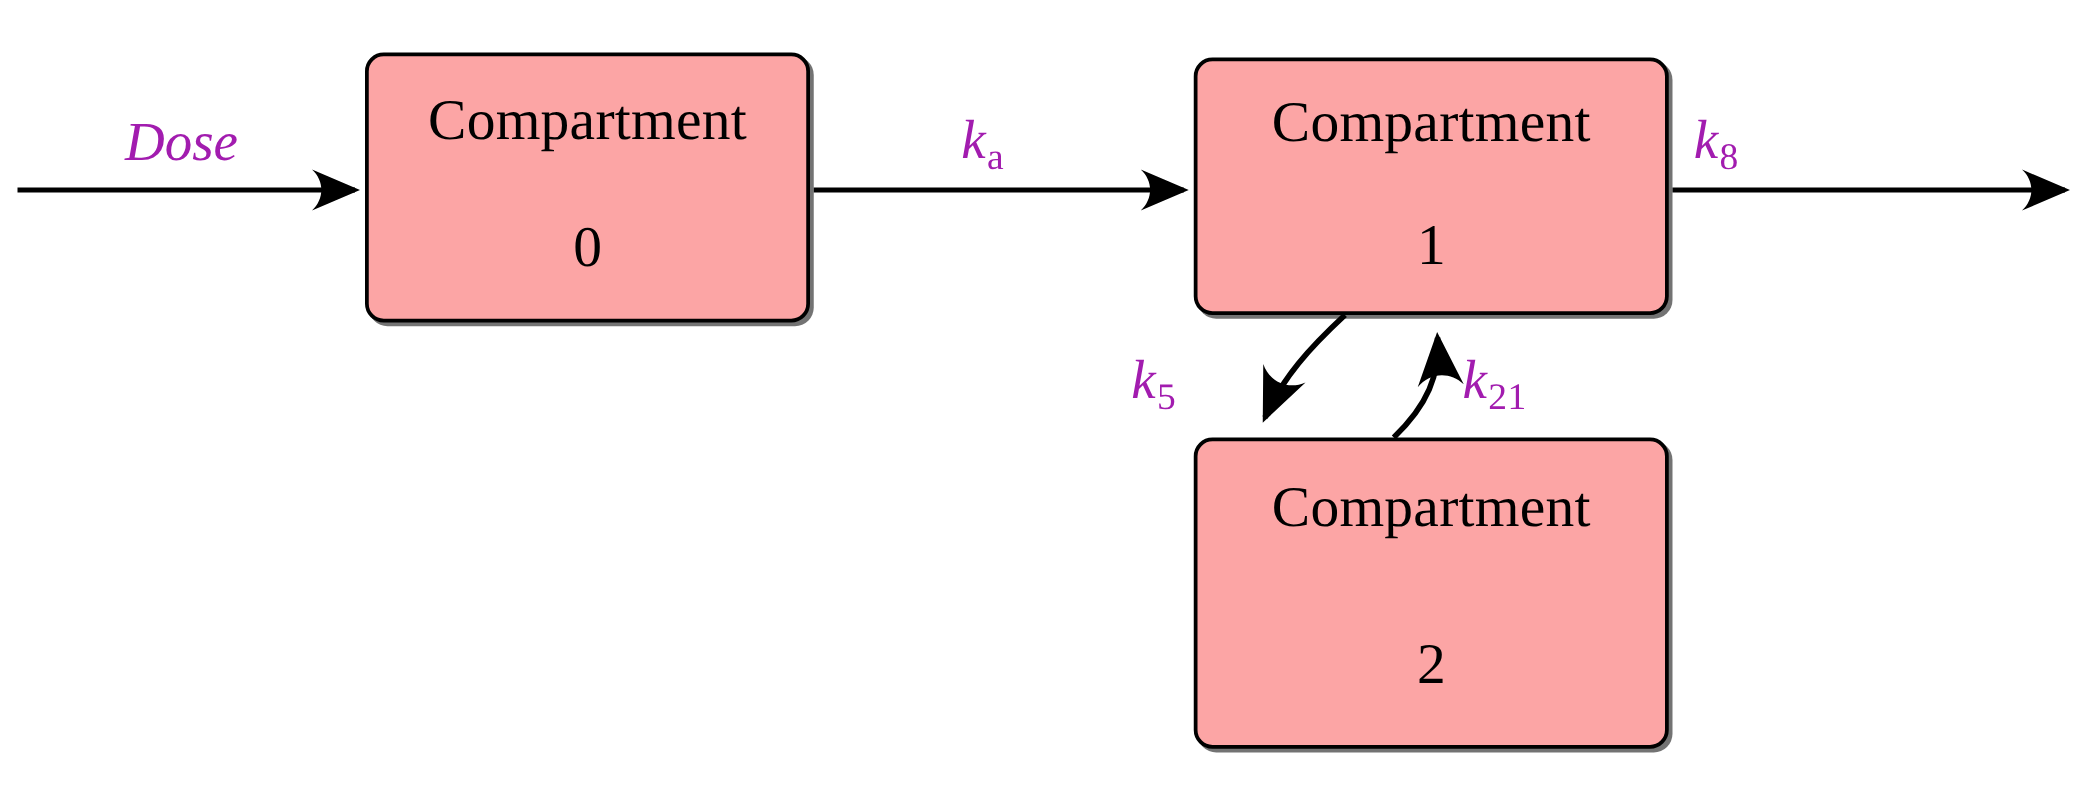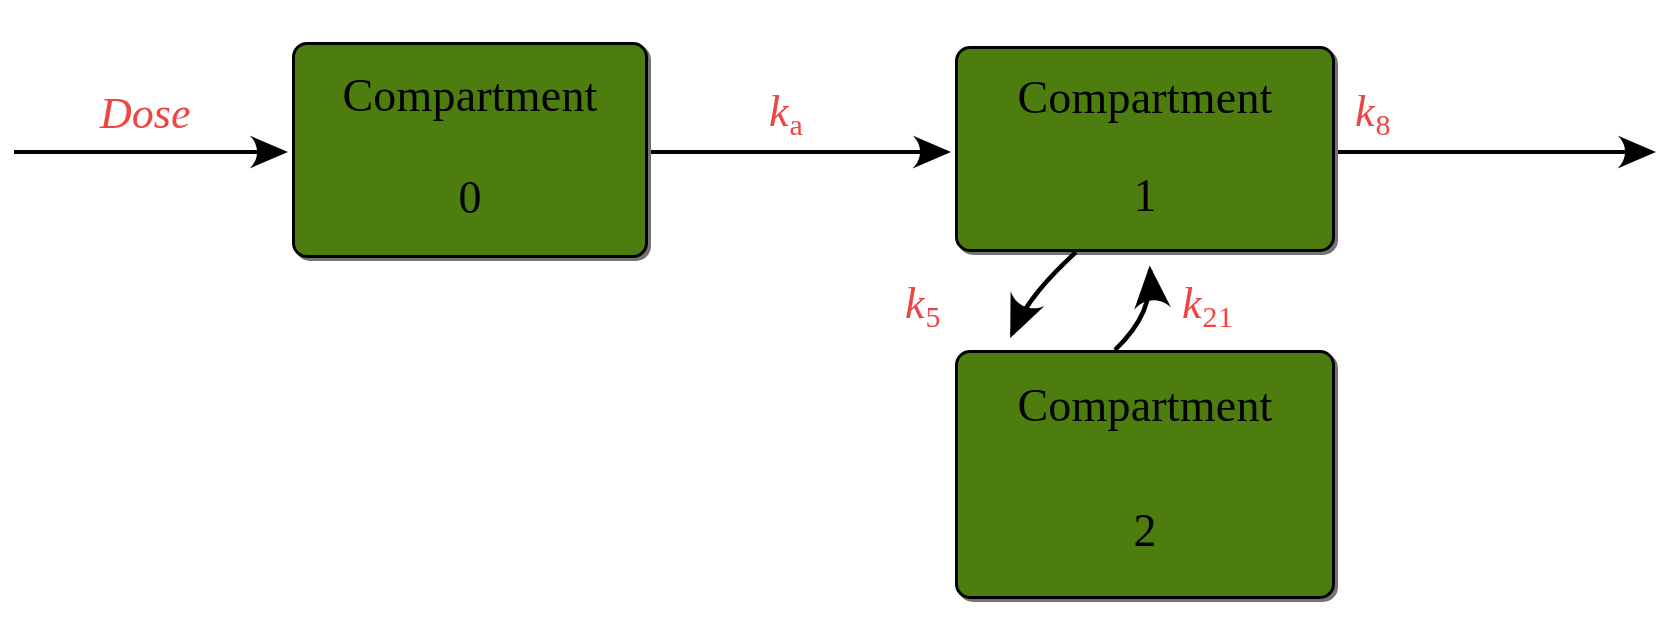--- a/index.html
+++ b/index.html
@@ -20,21 +20,21 @@
   #diagram-svg {
     position: absolute;
     left: 0;
     top: 0;
     width: 1664px;
     height: 637px;
   }
   .node-box {
     position: absolute;
     box-sizing: border-box;
-    background: #4d7c0f;
+    background: #fca5a5;
     border: 3px solid #000000;
     border-radius: 15px;
     box-shadow: 3px 3px 0 rgba(0,0,0,0.55);
     display: flex;
     flex-direction: column;
     align-items: center;
     justify-content: space-between;
     color: #000000;
   }
   .node-title {
@@ -48,21 +48,21 @@
     font-family: "Liberation Serif", "DejaVu Serif", serif;
     font-size: 46px;
     line-height: 1;
   }
   #box-0 { left: 292px; top: 42px; width: 356px; height: 216px; padding: 28px 0 34px 0; }
   #box-1 { left: 955px; top: 46px;  width: 380px; height: 206px; padding: 26px 0 30px 0; }
   #box-2 { left: 955px; top: 350px; width: 380px; height: 249px; padding: 30px 0 42px 0; }
 
   .edge-label {
     position: absolute;
-    color: #ef4444;
+    color: #a21caf;
     white-space: nowrap;
     line-height: 1;
   }
   .lbl-italic {
     font-family: "Liberation Serif", "DejaVu Serif", serif;
     font-style: italic;
     font-size: 44px;
   }
   .lbl-math {
     font-family: "Liberation Serif", "DejaVu Serif", serif;
@@ -76,21 +76,21 @@
     position: relative;
     top: 9px;
     left: 1px;
     letter-spacing: 0.5px;
   }
 
   #label-dose { left: 100px; top: 92px; }
   #label-ka   { left: 748px; top: 90px; margin-left: 21px; }
   #label-k10  { left: 1355px; top: 90px; }
   #label-k12  { left: 905px; top: 282px; }
-  #label-k21  { left: 1170px; top: 282px; margin-left: 12px; }
+  #label-k21  { left: 1170px; top: 282px; }
 </style>
 </head>
 <body>
 
 <div id="canvas">
 
   <svg id="diagram-svg" viewBox="0 0 1664 637" xmlns="http://www.w3.org/2000/svg">
     <defs>
       <marker id="arrowhead" markerWidth="12" markerHeight="12" refX="9.2" refY="4.6" orient="auto" markerUnits="strokeWidth">
         <path d="M 0.6,0.5 L 10.2,4.6 L 0.6,8.7 C 3.1,6.4 3.1,2.8 0.6,0.5 Z" fill="#000000"></path>

